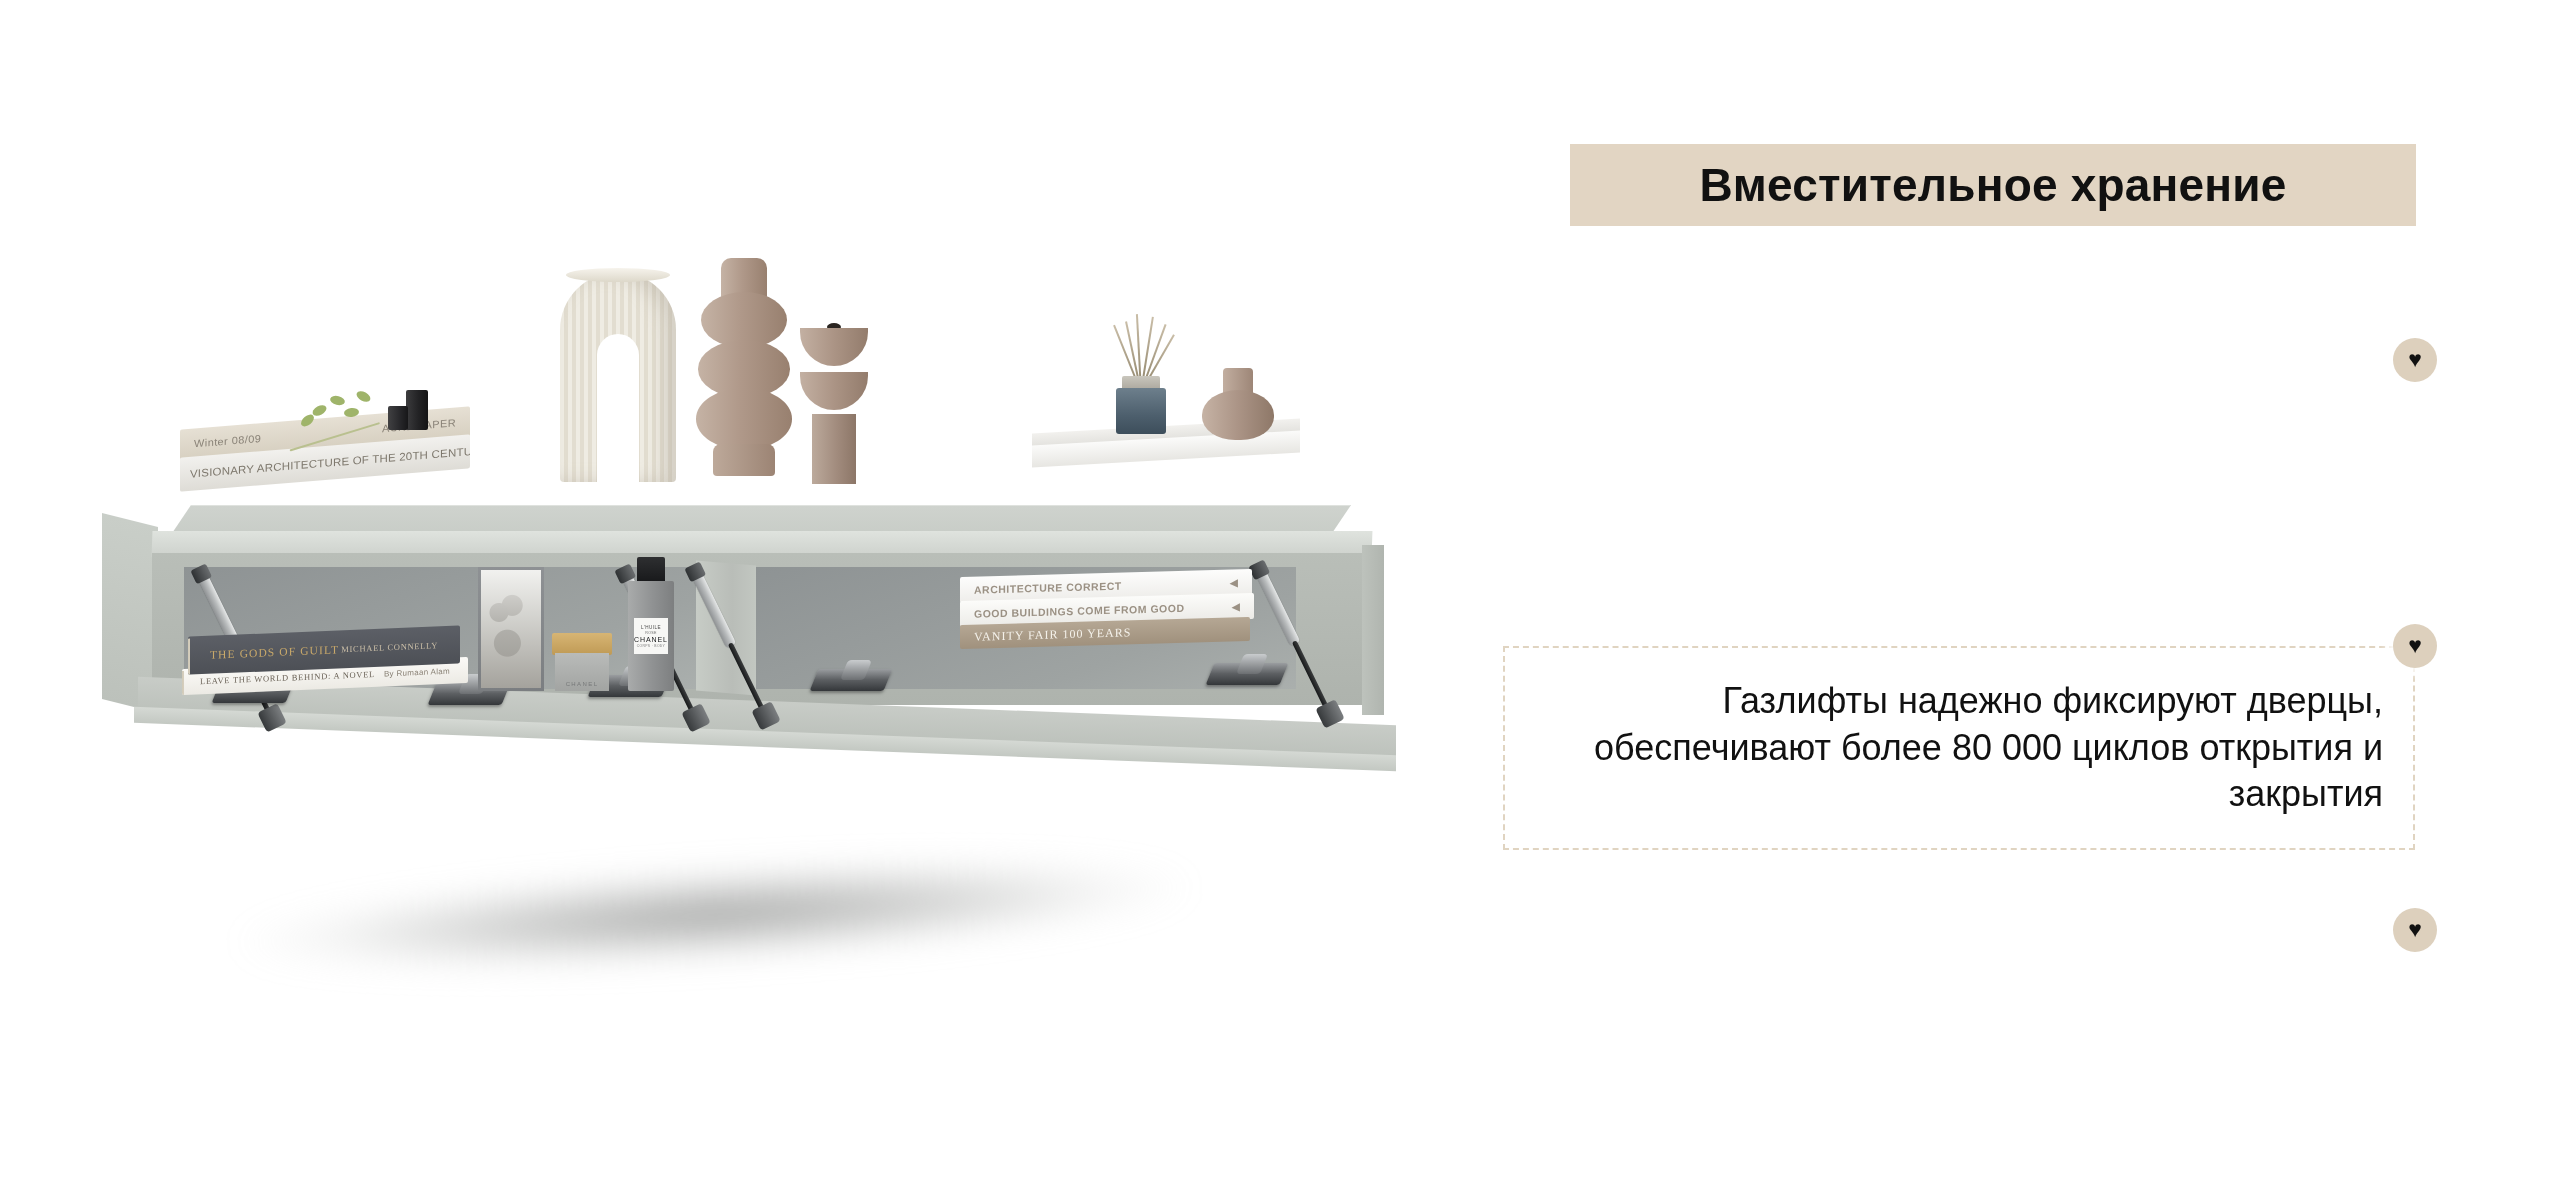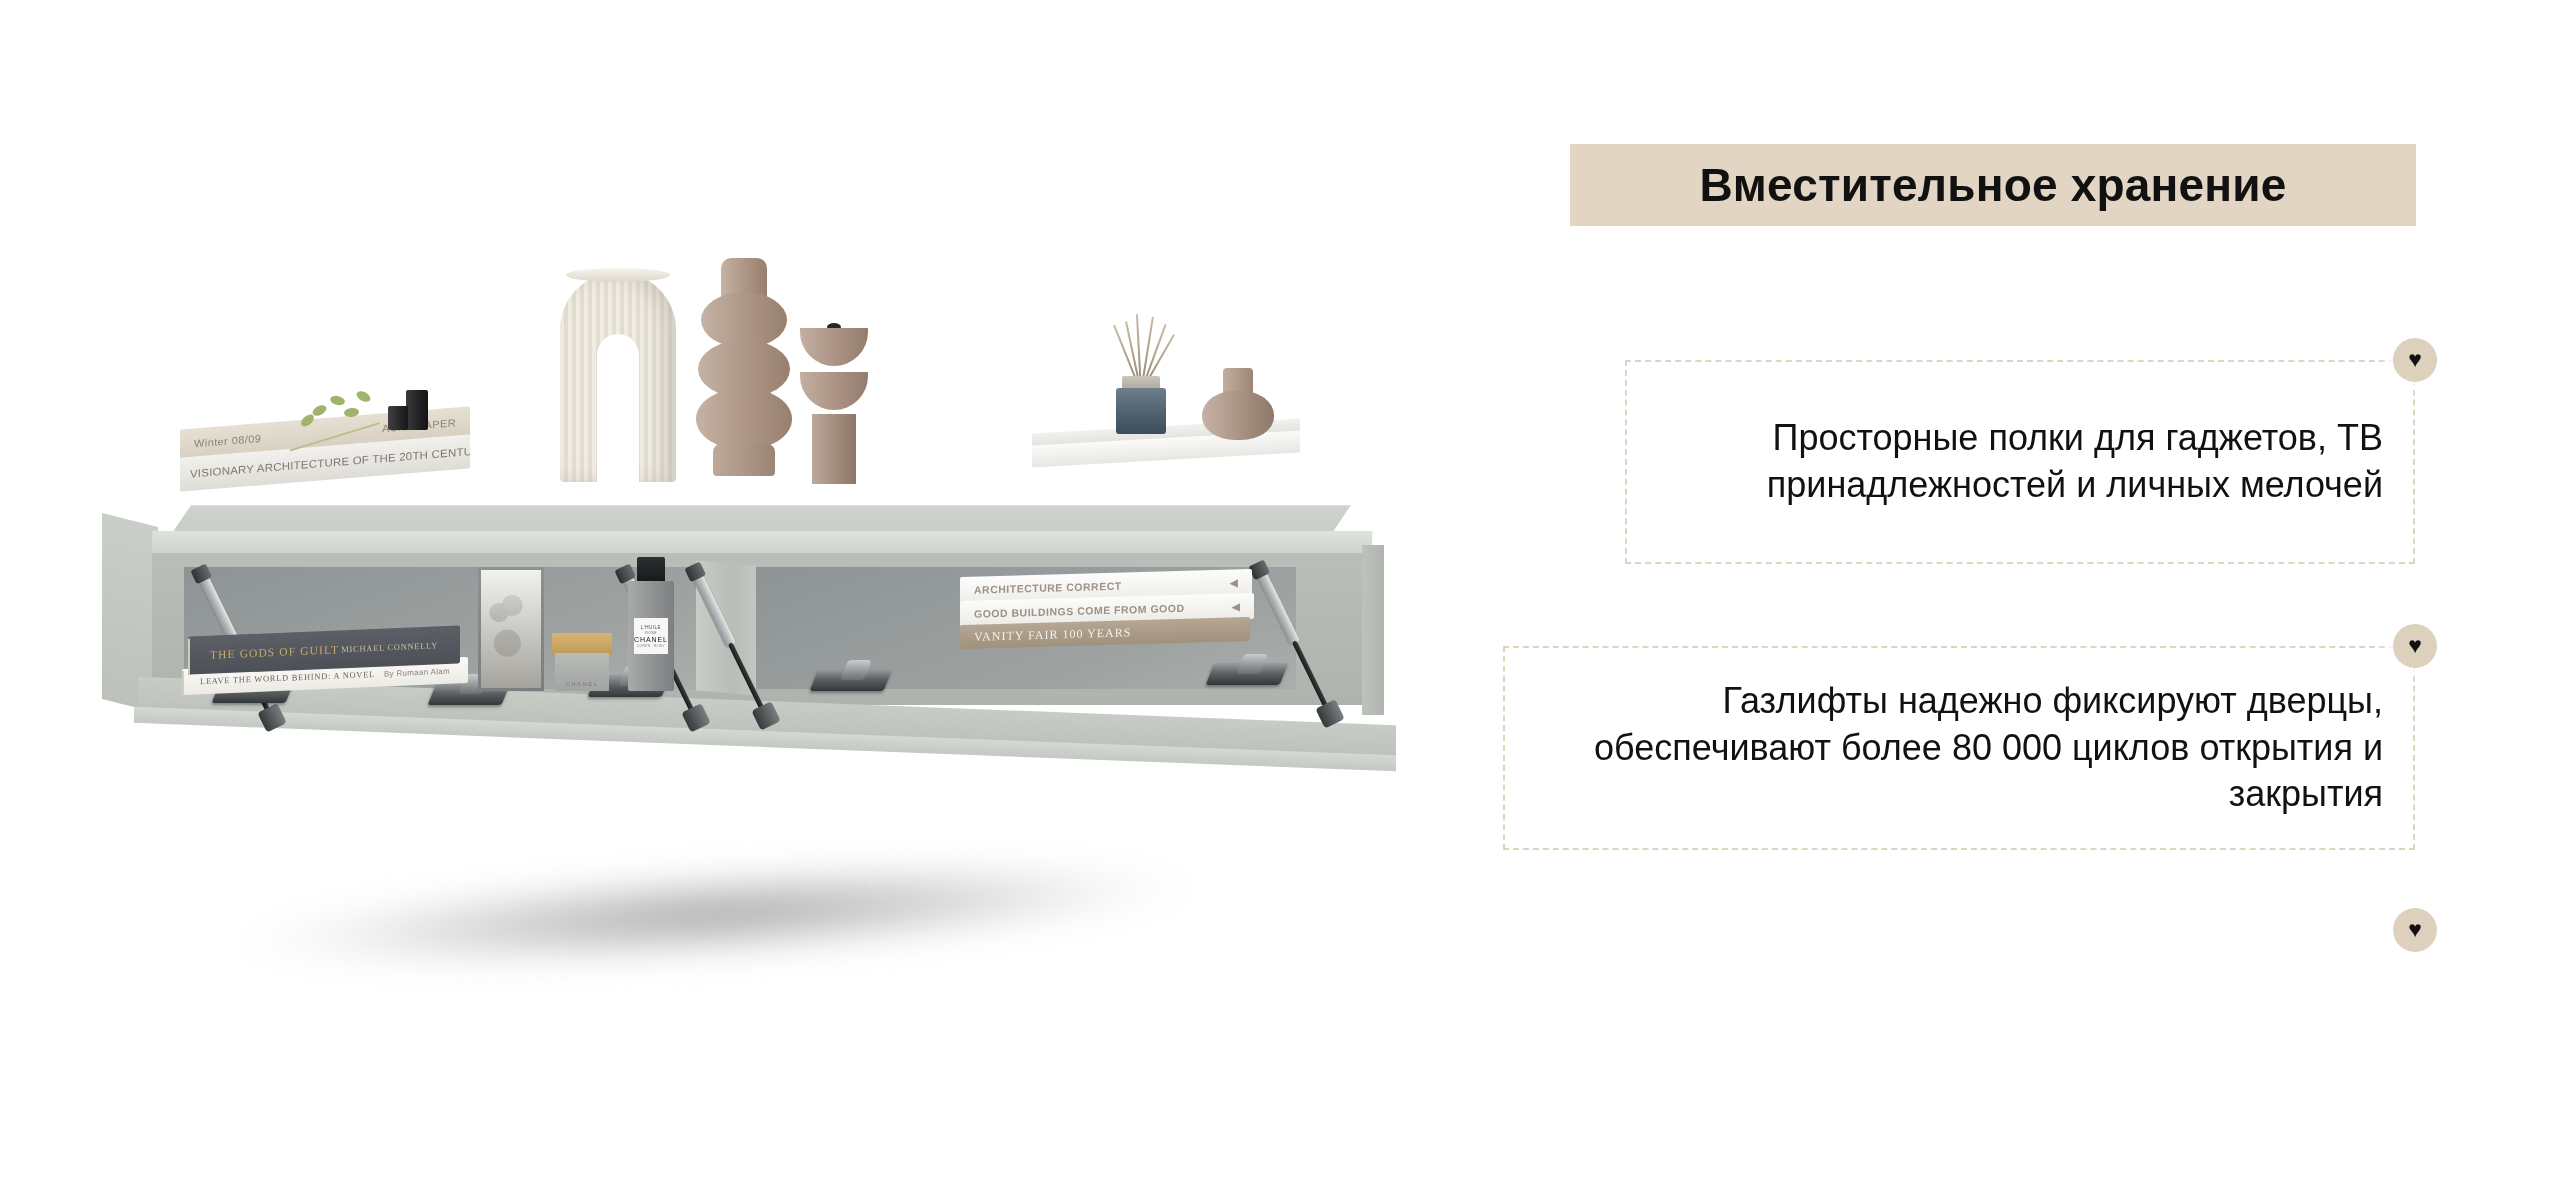--- a/index.html
+++ b/index.html
@@ -507,23 +507,20 @@
       </div>
     </div>
   </div>
 
   <div class="right-col">
 
     <div class="title-band">
       <span class="title-text">Вместительное хранение</span>
     </div>
 
-    <div class="feature-card" id="card-1">
-      <div class="card-text">Просторные полки для гаджетов, ТВ принадлежностей и личных мелочей</div>
-    </div>
     <div class="heart-badge" id="badge-1">
       <span class="heart-glyph">♥</span>
     </div>
 
     <div class="feature-card" id="card-2">
       <div class="card-text">Газлифты надежно фиксируют дверцы, обеспечивают более 80 000 циклов открытия и закрытия</div>
     </div>
     <div class="heart-badge" id="badge-2">
       <span class="heart-glyph">♥</span>
     </div>

